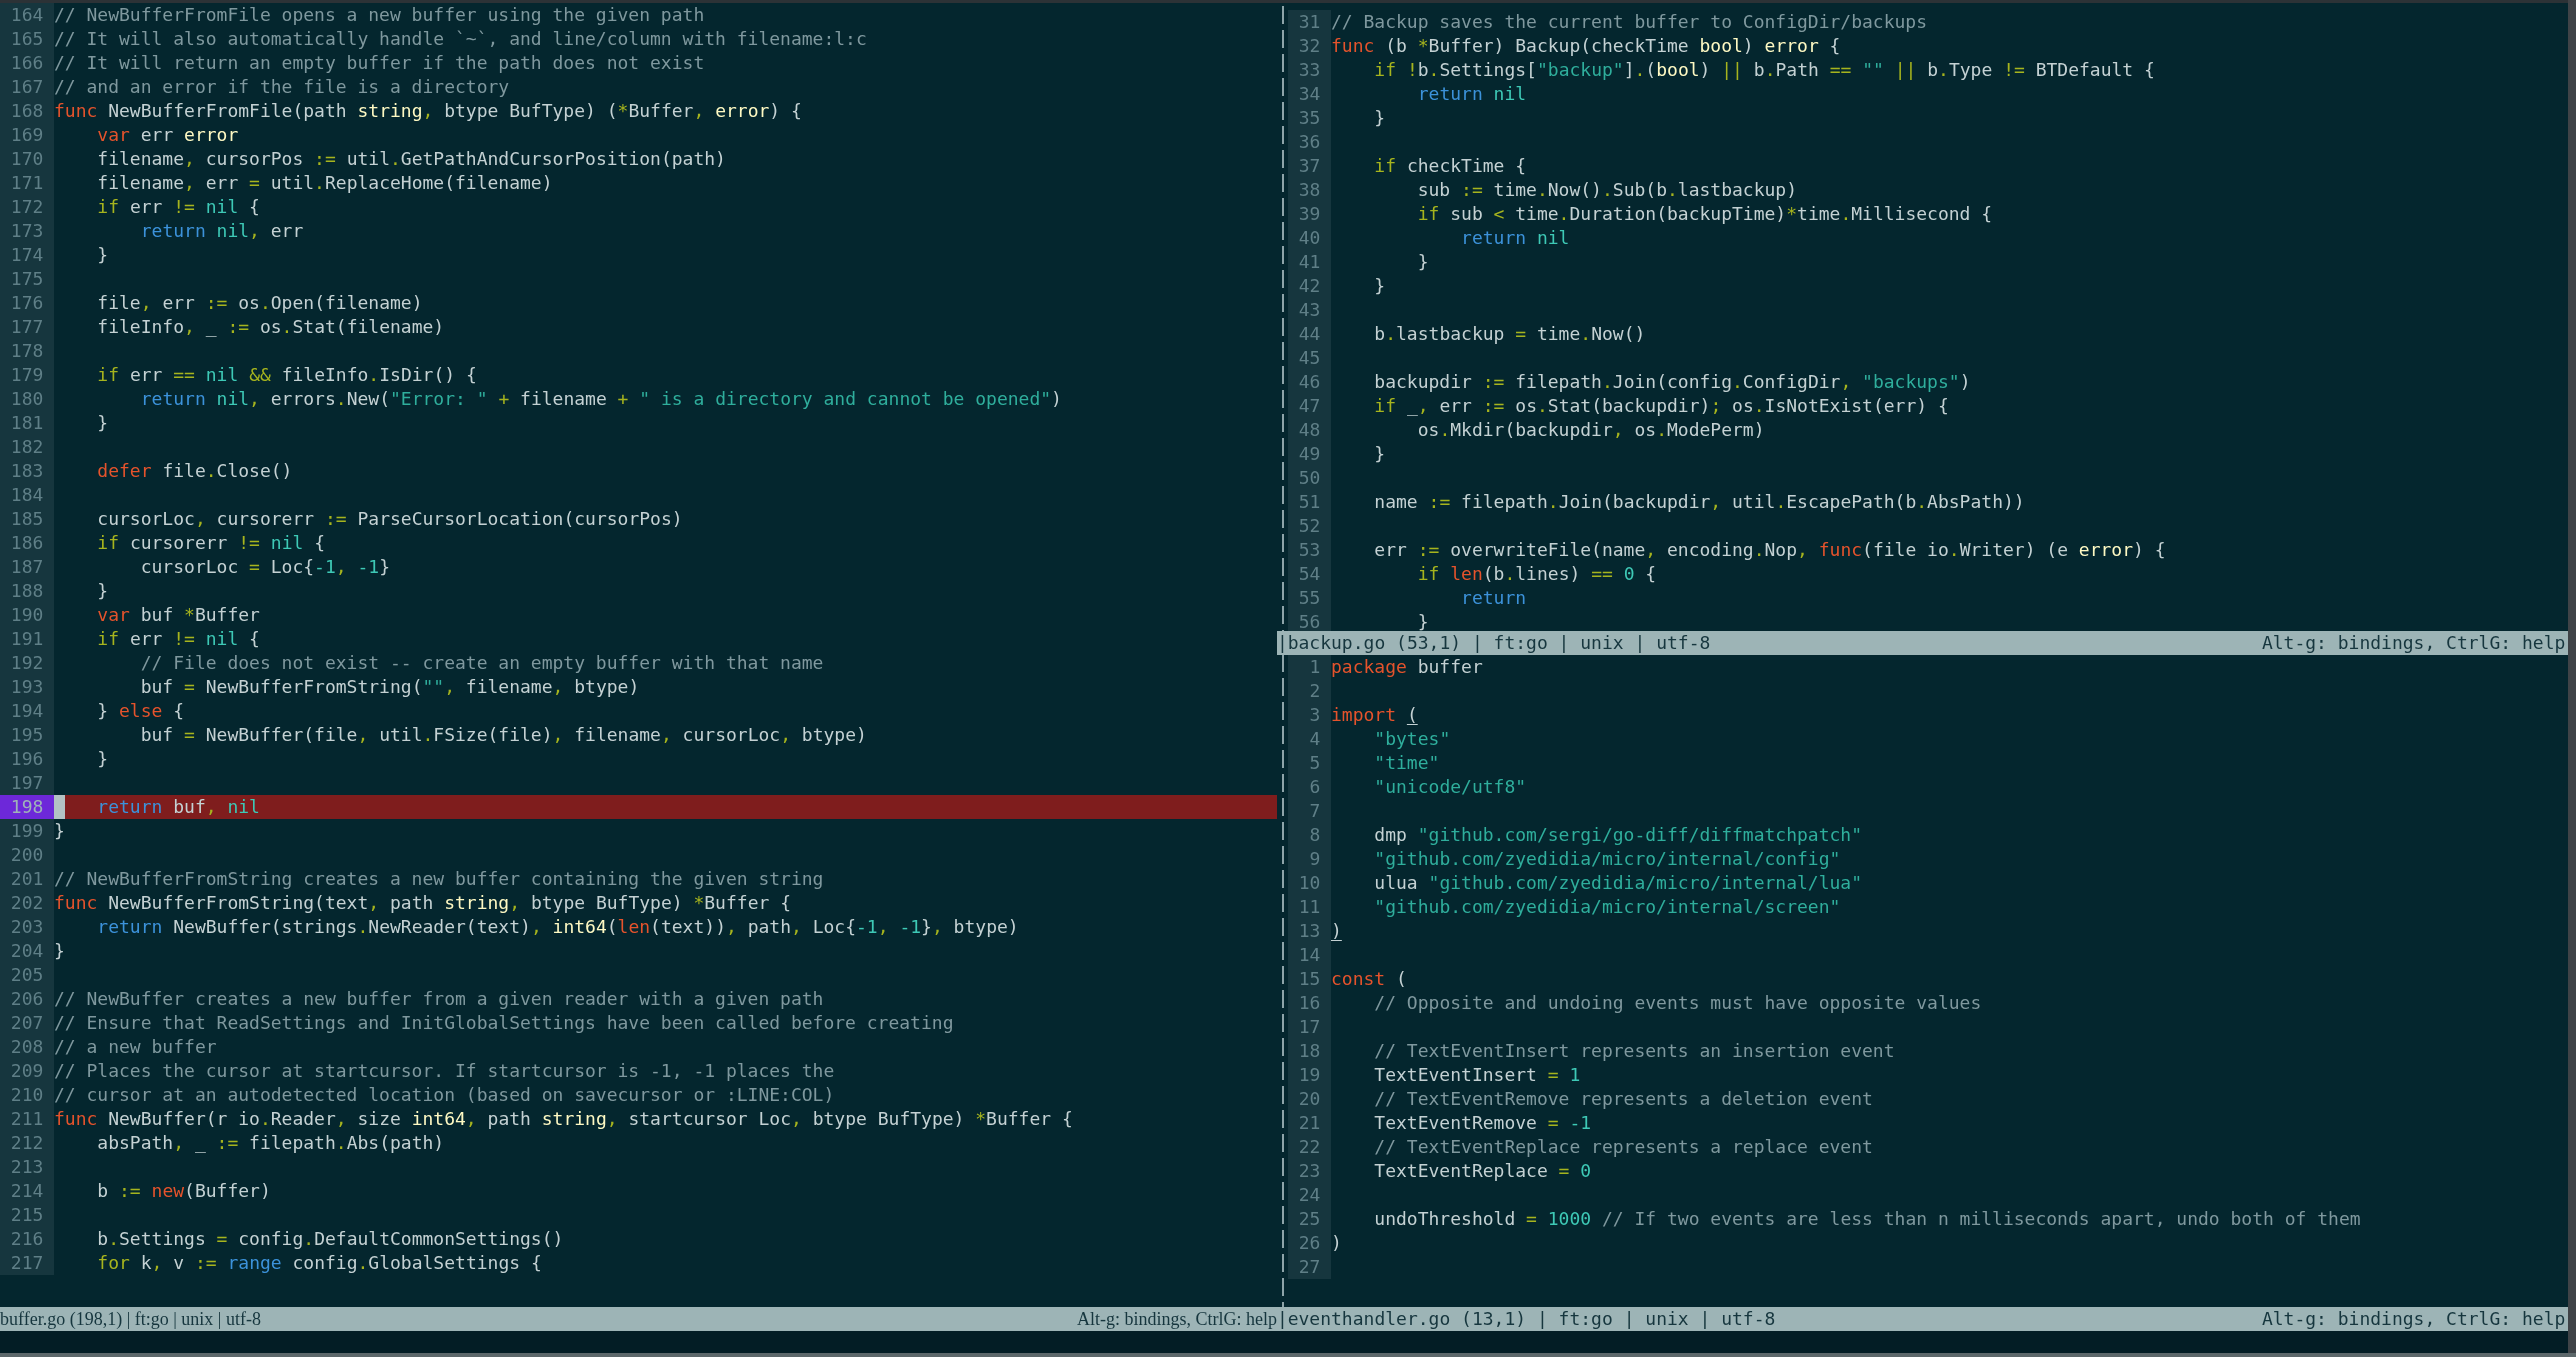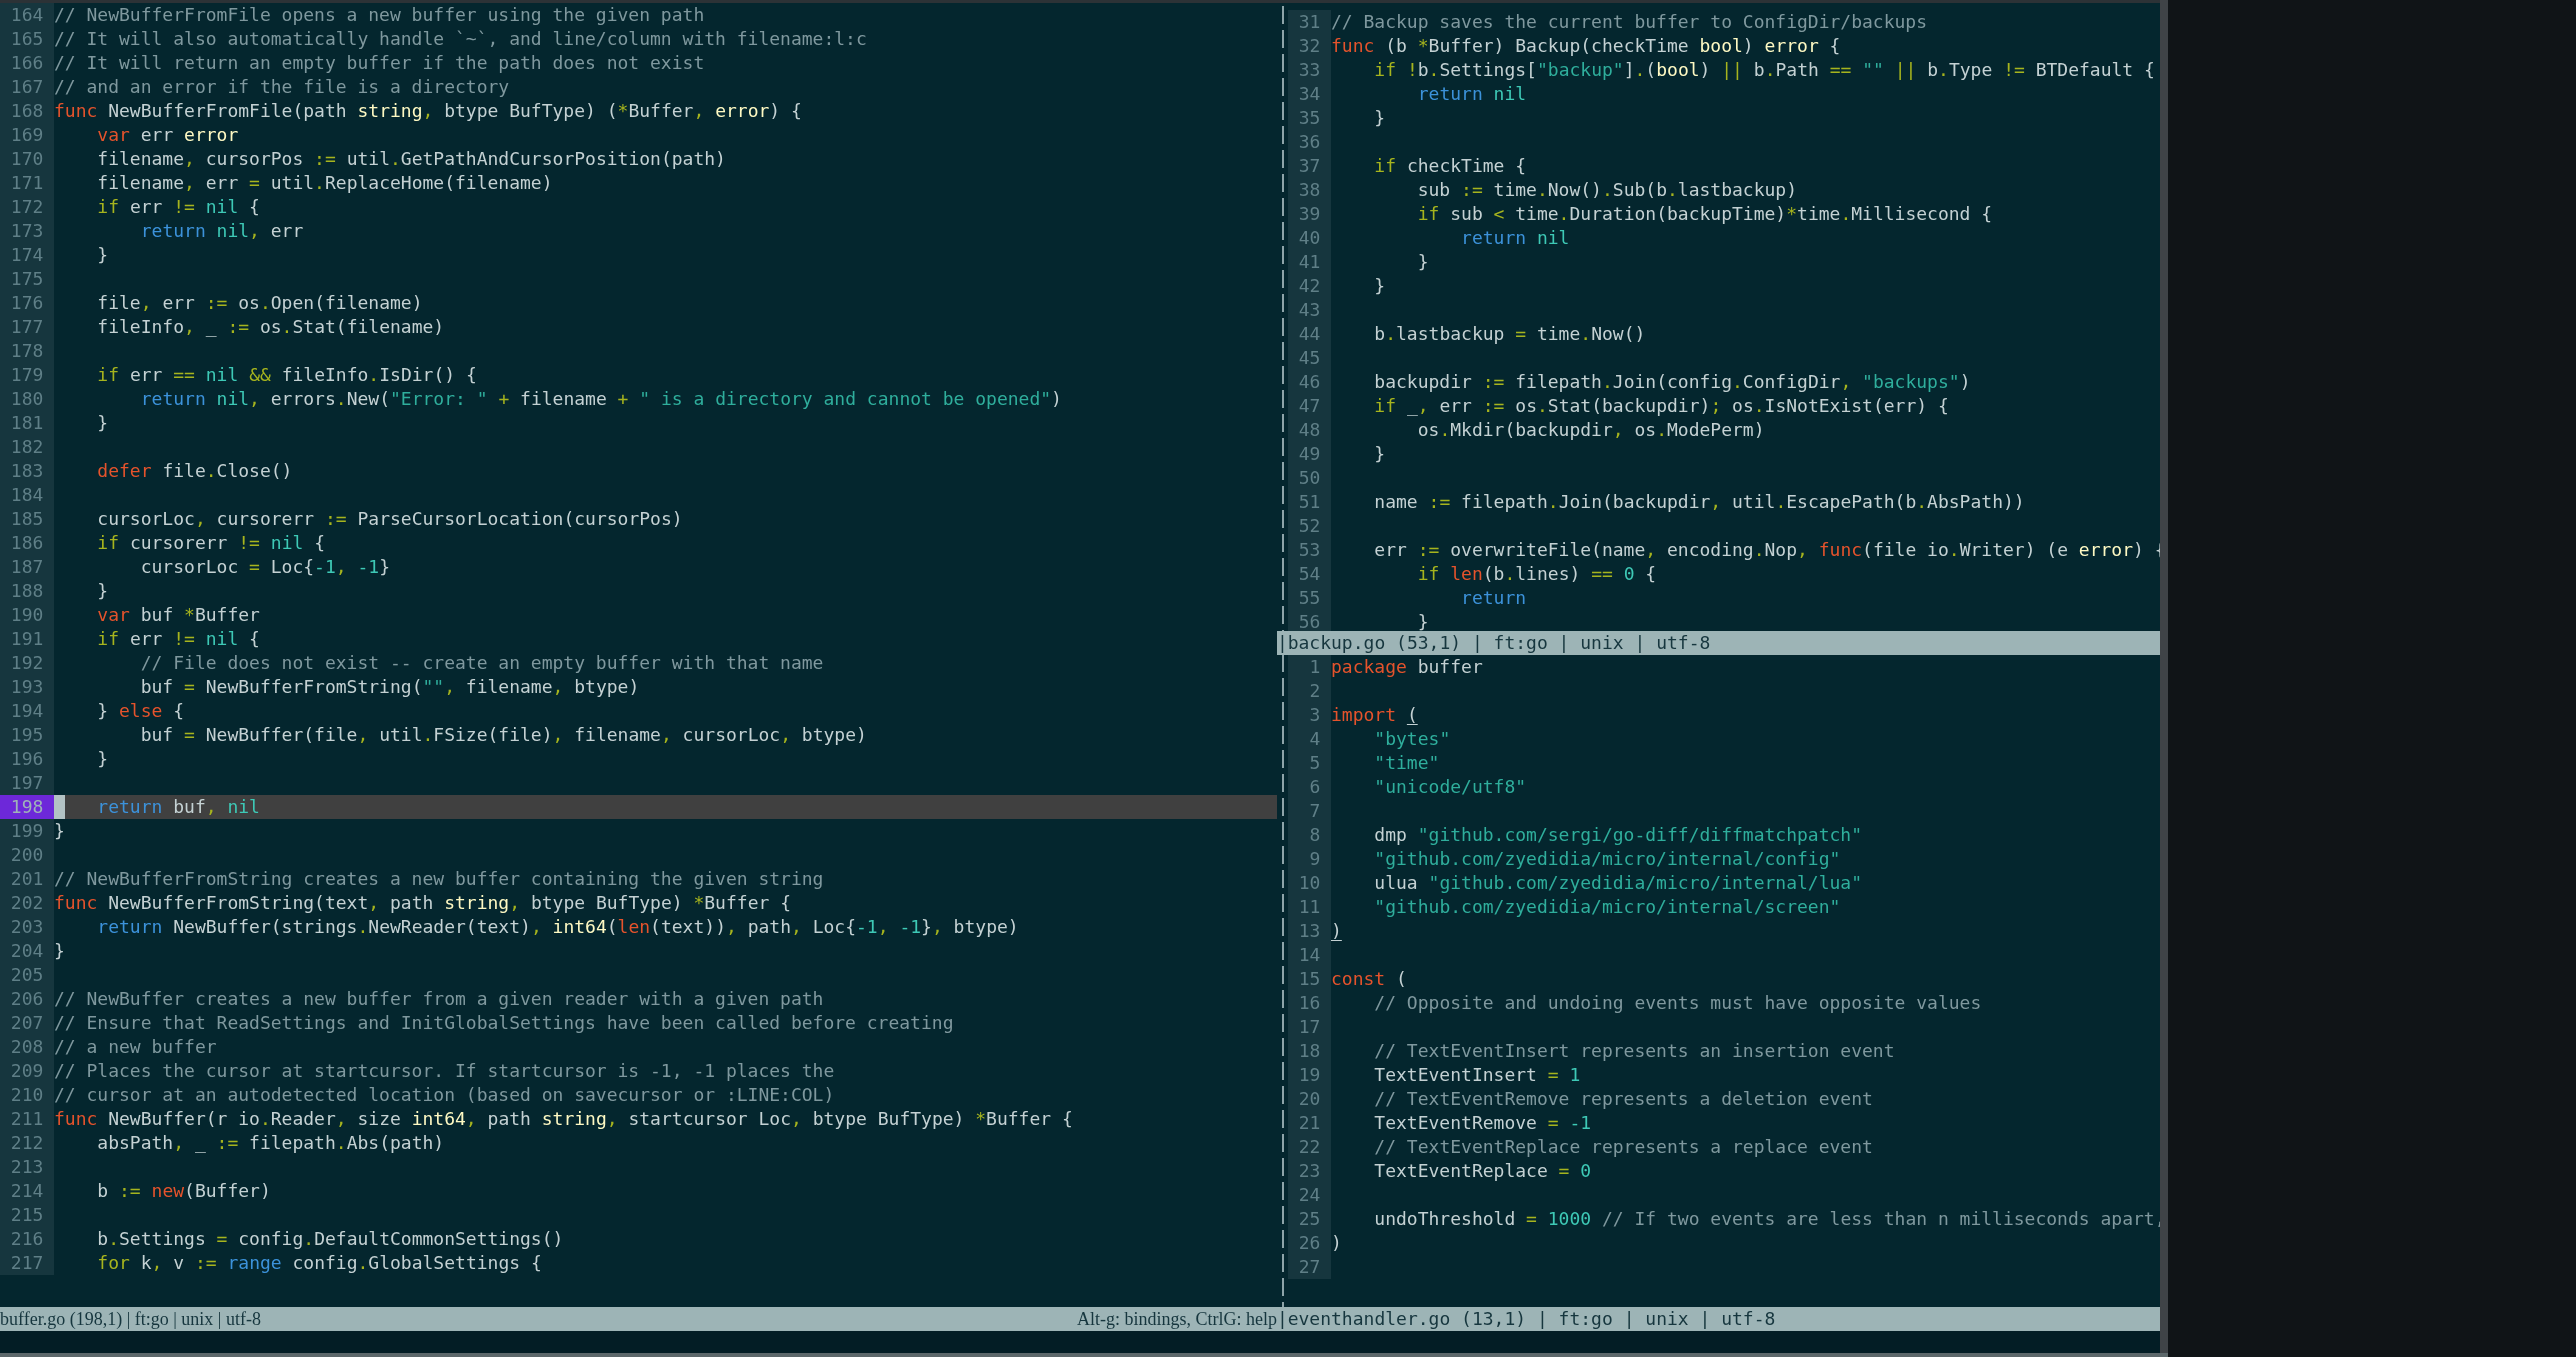--- a/index.html
+++ b/index.html
@@ -1,18 +1,18 @@
 <!DOCTYPE html>
 <html style="font-size:10.7px"><head>
 <meta charset="utf-8">
 <style>
   * { margin:0; padding:0; box-sizing:border-box; }
   html,body { background:#101417; }
   .screen {
-    position:relative; width:2168px; height:1358px; overflow:hidden;
+    position:relative; width:2576px; height:1358px; overflow:hidden;
     background:#04262e;
     font-family:"DejaVu Sans Mono","Liberation Mono",monospace;
     font-size:18px; line-height:24px; color:#c4d1d3;
   }
   .chrome-top    { position:absolute; left:0; top:0; width:2576px; height:2.7px; background:#2c3236; z-index:9; }
   .chrome-right  { position:absolute; right:0; top:0; width:8px; height:1358px; background:#3f4347; z-index:9; }
   .chrome-bottom { position:absolute; left:0; bottom:0; width:2576px; height:5.4px; background:#5d686b; z-index:10; }
   .pane { position:absolute; }
   .pane-left { left:0; top:2.7px; width:1277px; }
   .pane-rtop { left:1288px; top:10px; width:1288px; }
@@ -24,21 +24,21 @@
     background-size:2px 24px; background-repeat:repeat-y; background-position:4.7px 0;
   }
   .row { display:flex; height:24px; white-space:pre; }
   .gut {
     flex:none; text-align:right; color:#5f7f87; background:#16363e;
     padding-right:10.7px; overflow:hidden;
   }
   .g5 { width:54px; }   
   .g4 { width:43px; }   
   .code { flex:1; white-space:pre; position:relative; overflow:hidden; }
-  .row.hl .code { background:#404040; }
+  .row.hl .code { background:#7f1d1d; }
   .row.hl .gut  { background:#6d28d9; color:#9fb3b8; }
   .cursor-block {
     position:absolute; left:0; top:0; width:10.7px; height:24px;
     background:#b3c2c4; z-index:2;
   }
   
   .tk-d   { color:#c4d1d3; }
   .tk-k   { color:#e5532c; }
   .tk-s   { color:#a6b41e; }
   .tk-b   { color:#3c92da; }

